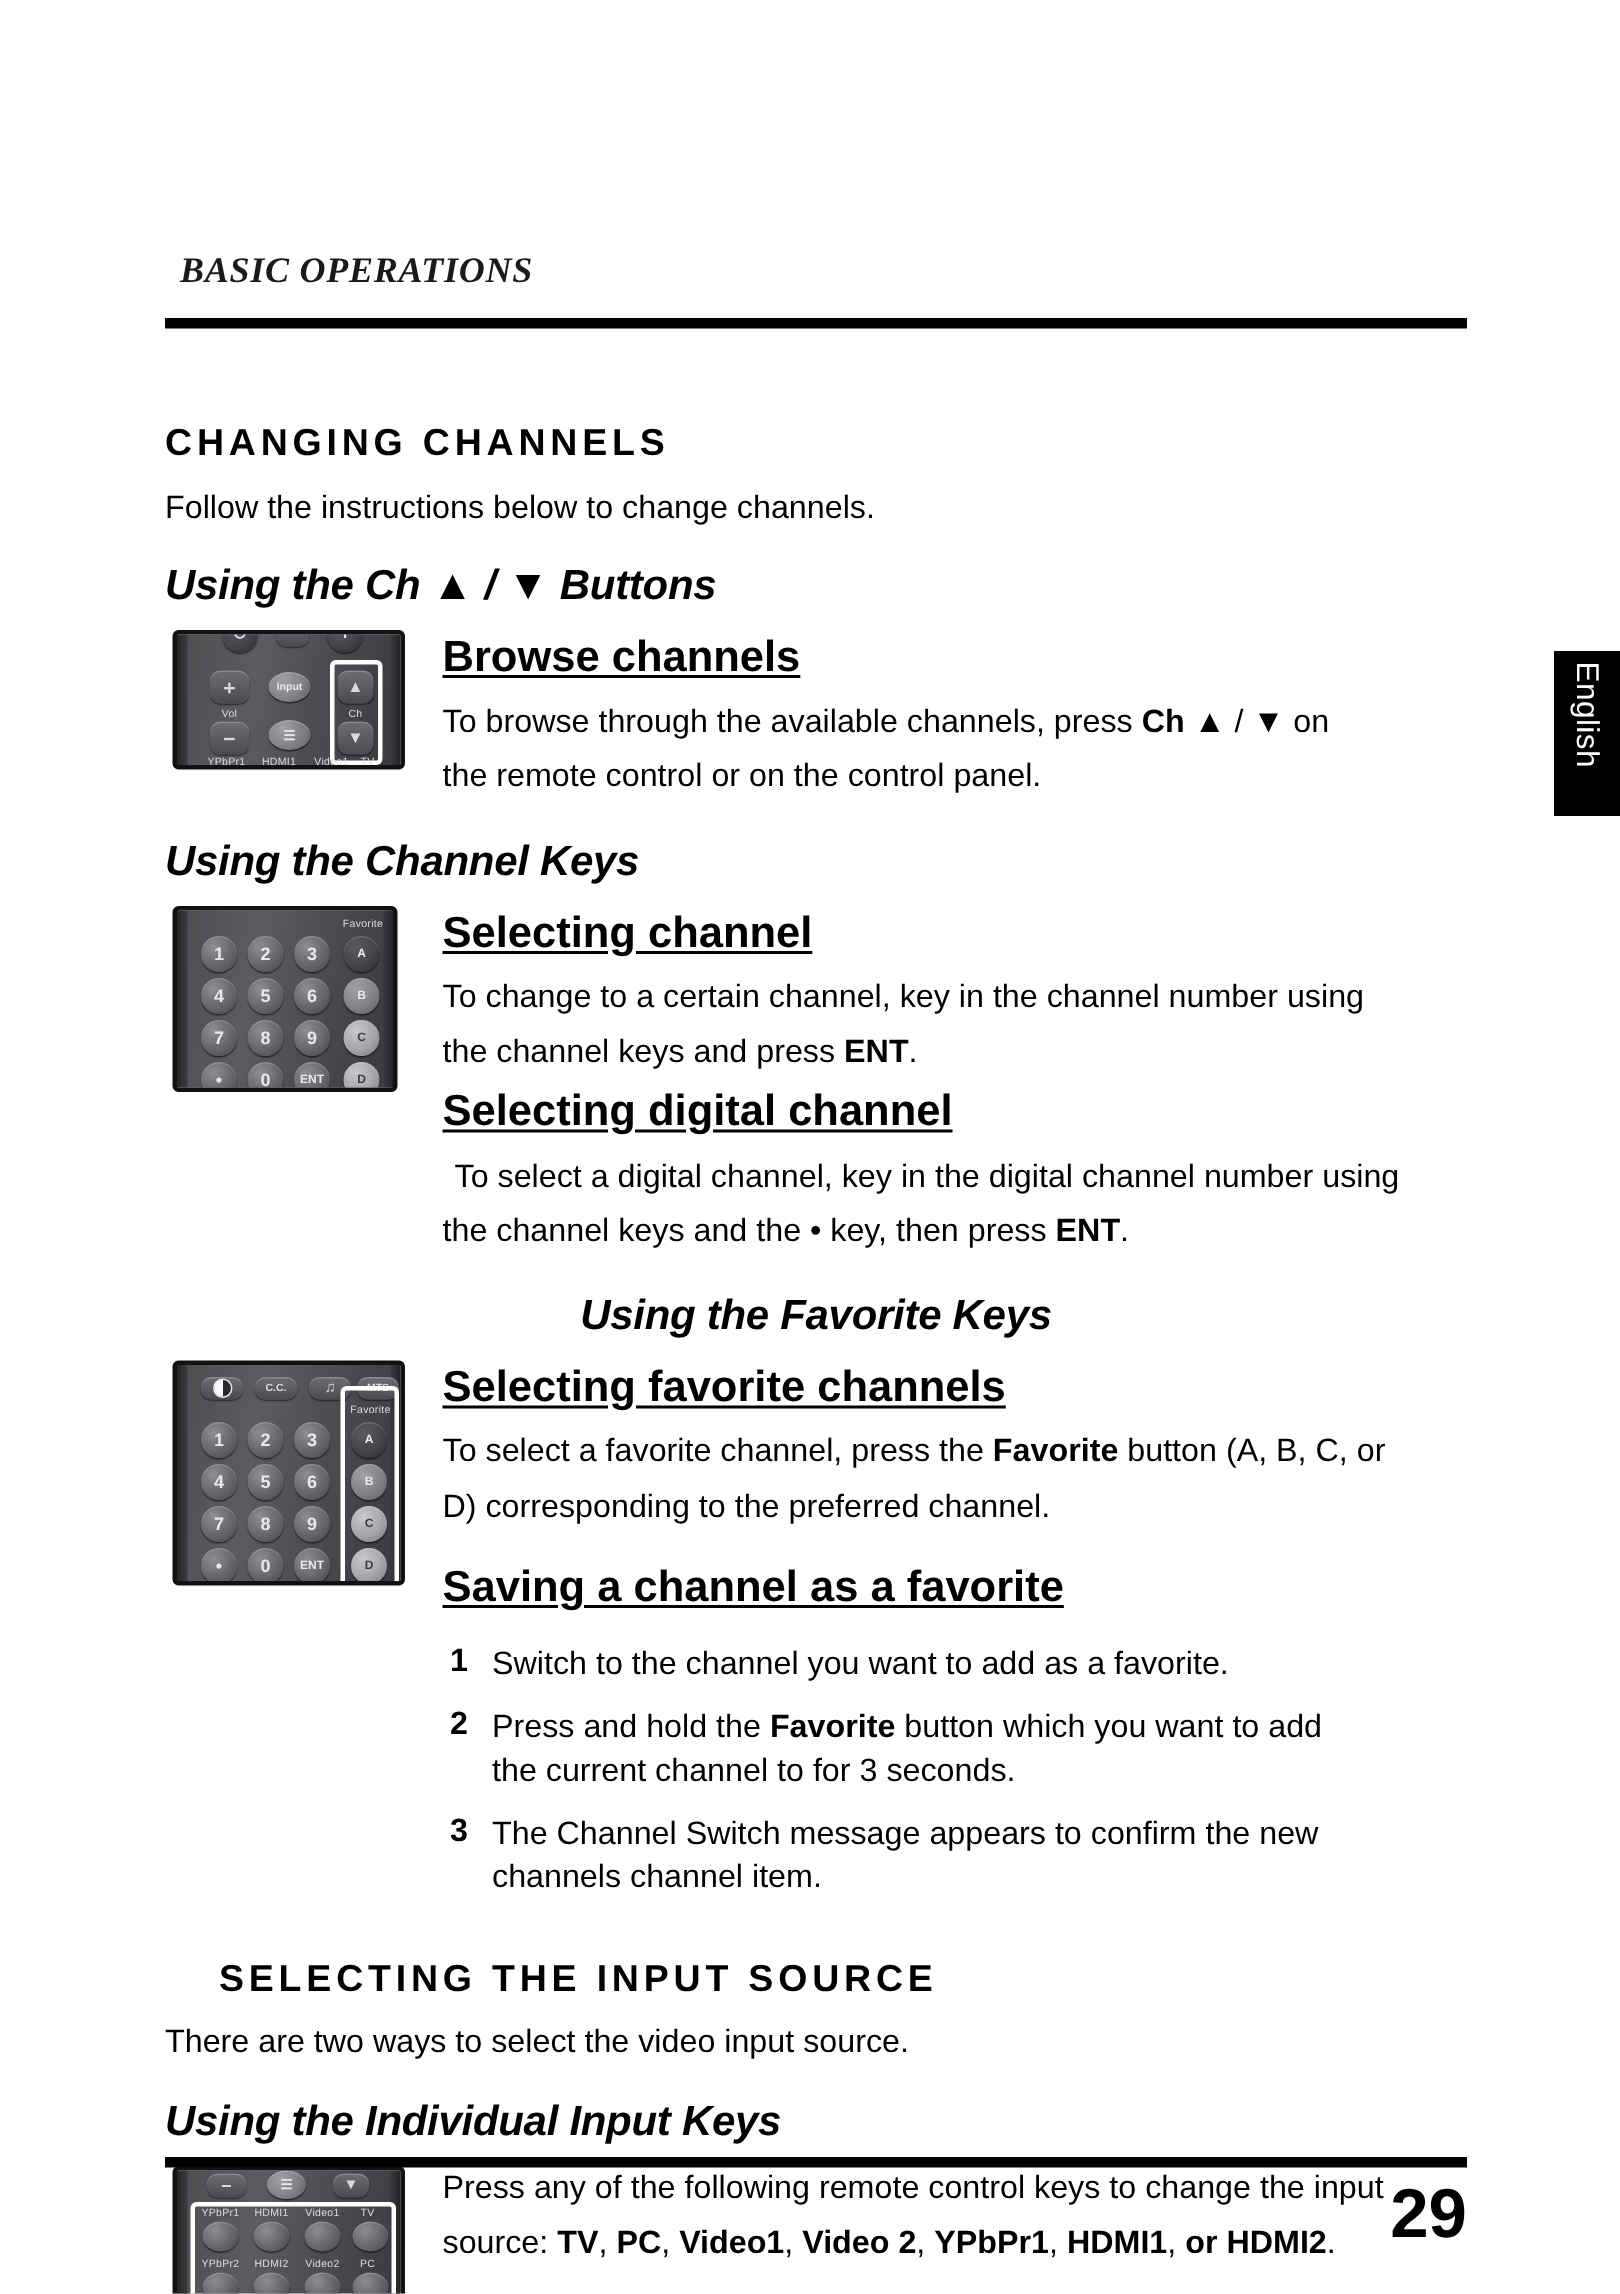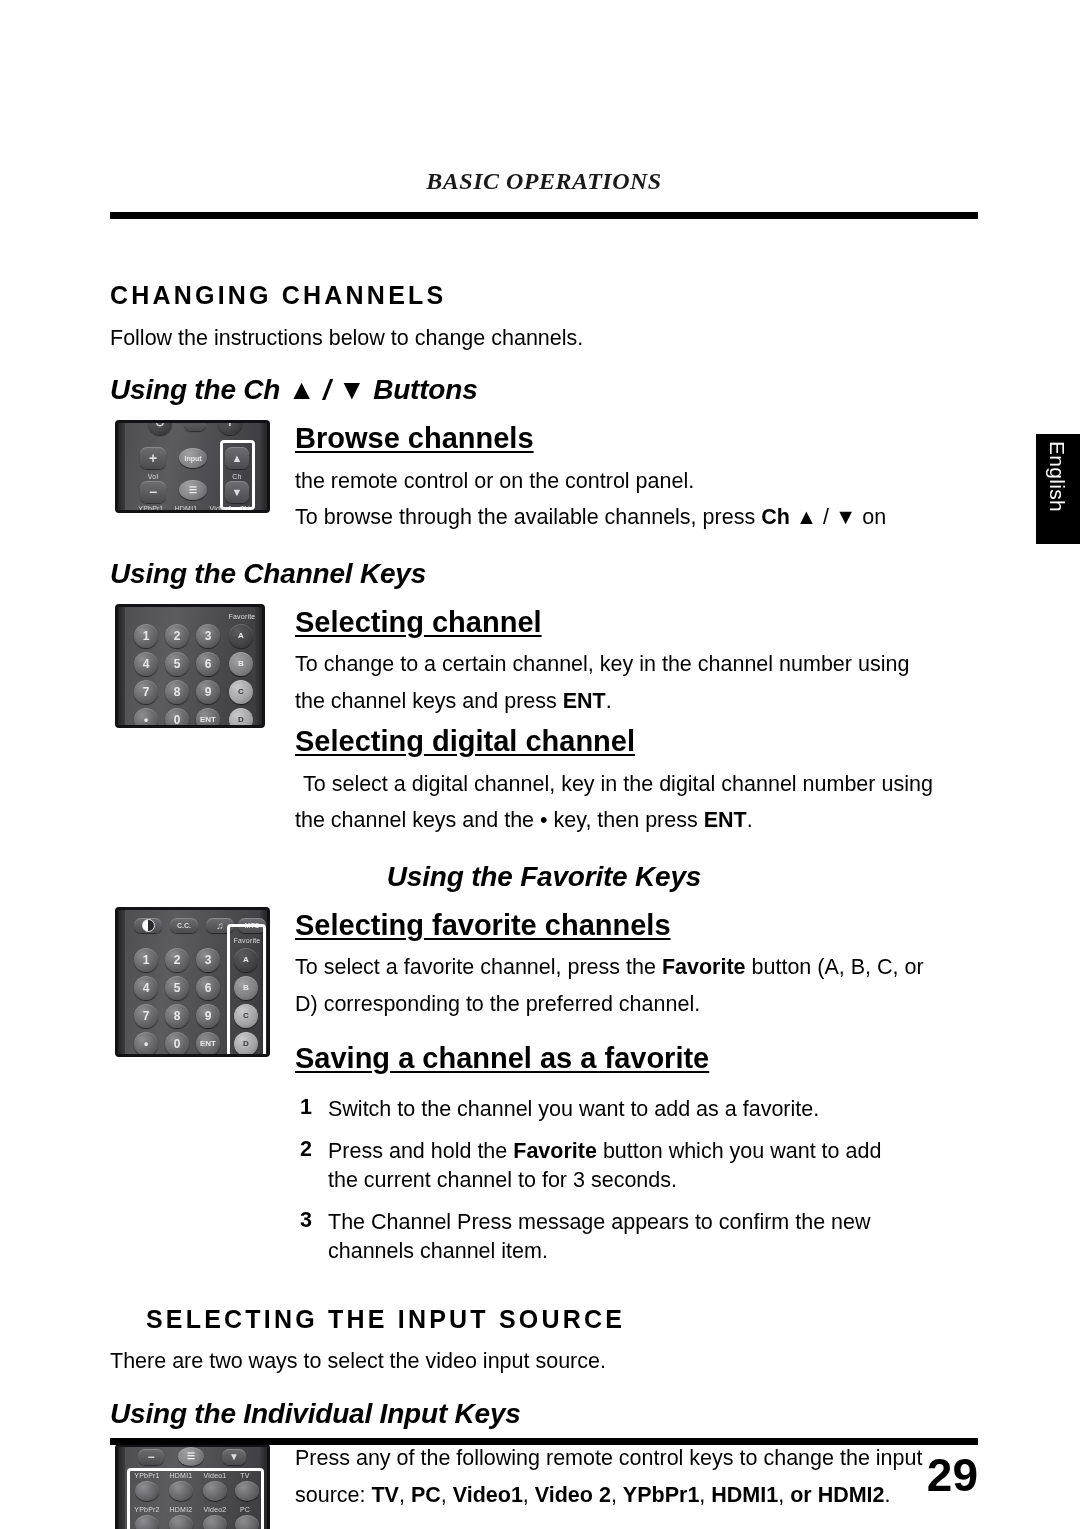--- a/index.html
+++ b/index.html
@@ -8,22 +8,22 @@
     width:1080px; height:1529px;
     background:#ffffff;
     font-family:"Liberation Sans", sans-serif;
     color:#000;
     position:relative;
     overflow:hidden;
   }
 
   
   #running-head {
-    position:absolute; left:110px; top:168px; width:868px;
-    text-align:center;
+    position:absolute; left:120px; top:168px; width:868px;
+    text-align:left;
     font-family:"Liberation Serif", serif;
     font-style:italic; font-weight:700;
     font-size:24px; letter-spacing:.5px;
     color:#1a1a1a;
   }
   #header-rule {
     position:absolute; left:110px; top:212px; width:868px; height:7px;
     background:#000;
   }
 
@@ -223,22 +223,22 @@
 
         <div class="rlabel" style="left:13px; top:82px; width:40px;">YPbPr1</div>
         <div class="rlabel" style="left:48px; top:82px; width:40px;">HDMI1</div>
         <div class="rlabel" style="left:83px; top:82px; width:40px;">Video1</div>
         <div class="rlabel" style="left:112px; top:82px; width:30px;">TV</div>
       </div>
     </div>
 
     <div class="txt">
       <div class="sub">Browse channels</div>
+      <div class="para">To browse through the available channels, press <b>Ch</b> ▲ / ▼ on</div>
       <div class="para">the remote control or on the control panel.</div>
-      <div class="para">To browse through the available channels, press <b>Ch</b> ▲ / ▼ on</div>
     </div>
   </div>
 
   <div class="h2" style="margin-top:26px;">Using the Channel Keys</div>
 
   <div class="fig-block" style="min-height:130px;">
     <div class="fig">
       <div class="remote" style="width:150px; height:124px;">
         <div class="edge-l"></div>
         <div class="edge-r"></div>
@@ -336,21 +336,21 @@
     <div class="step">
       <div class="num">2</div>
       <div class="txt2">
         <div>Press and hold the <b>Favorite</b> button which you want to add</div>
         <div>the current channel to for 3 seconds.</div>
       </div>
     </div>
     <div class="step">
       <div class="num">3</div>
       <div class="txt2">
-        <div>The Channel Press message appears to confirm the new</div>
+        <div>The Channel Switch message appears to confirm the new</div>
         <div>channels channel item.</div>
       </div>
     </div>
   </div>
 
   <div class="h1" style="margin-top:40px;margin-left:36px;">SELECTING THE INPUT SOURCE</div>
   <div class="body-line">There are two ways to select the video input source.</div>
 
   <div class="h2" style="margin-top:22px;">Using the Individual Input Keys</div>
 

